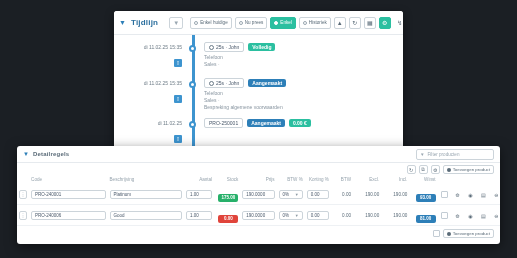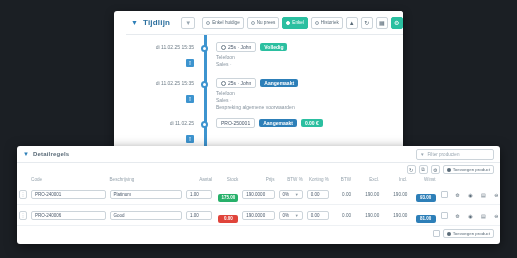--- a/index.html
+++ b/index.html
@@ -18,21 +18,20 @@
 
   
   .timeline-panel {
     position: absolute;
     left: 114px; top: 11px;
     width: 289px; height: 152px;
     background: #ffffff;
     border-radius: 3px;
     box-shadow: 0 3px 10px rgba(0,0,0,.45);
     overflow: hidden;
-    padding-left: 12px;
   }
   .tl-toolbar {
     display: flex; align-items: center;
     height: 24px;
     padding: 0 5px;
     border-bottom: 1px solid #e6eaee;
     background: #fff;
     gap: 3px;
   }
   .tl-caret {

